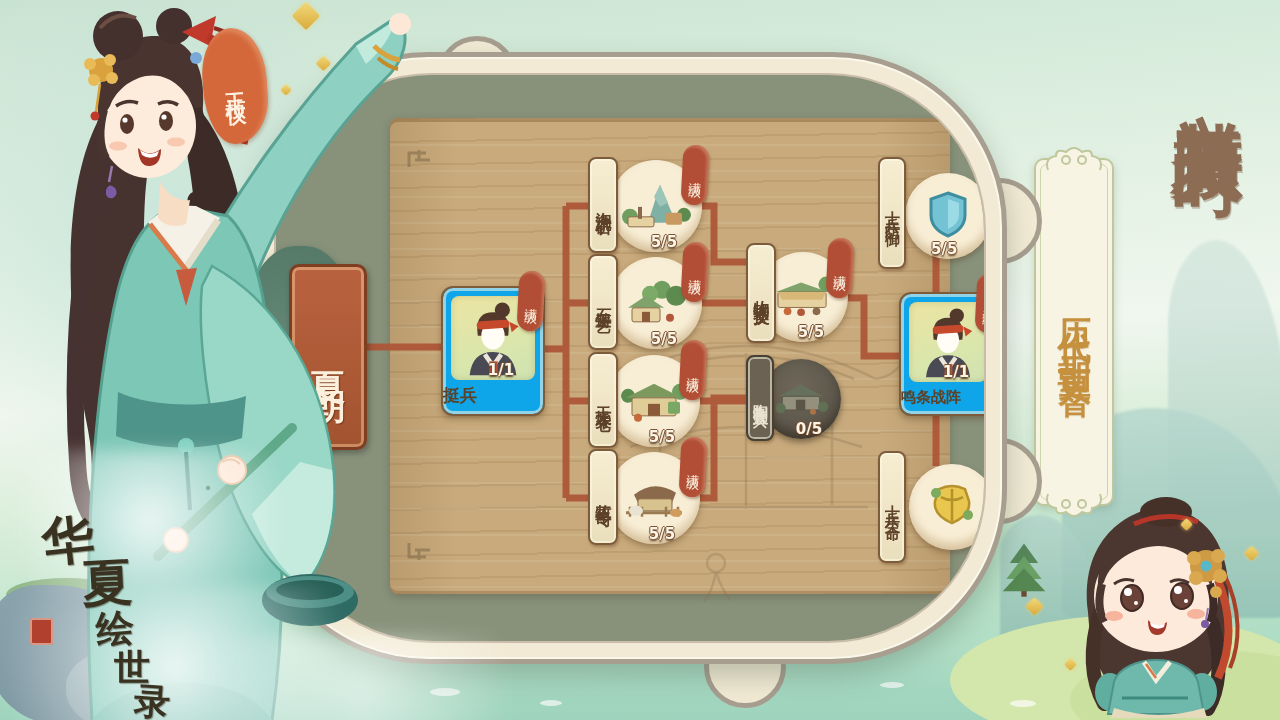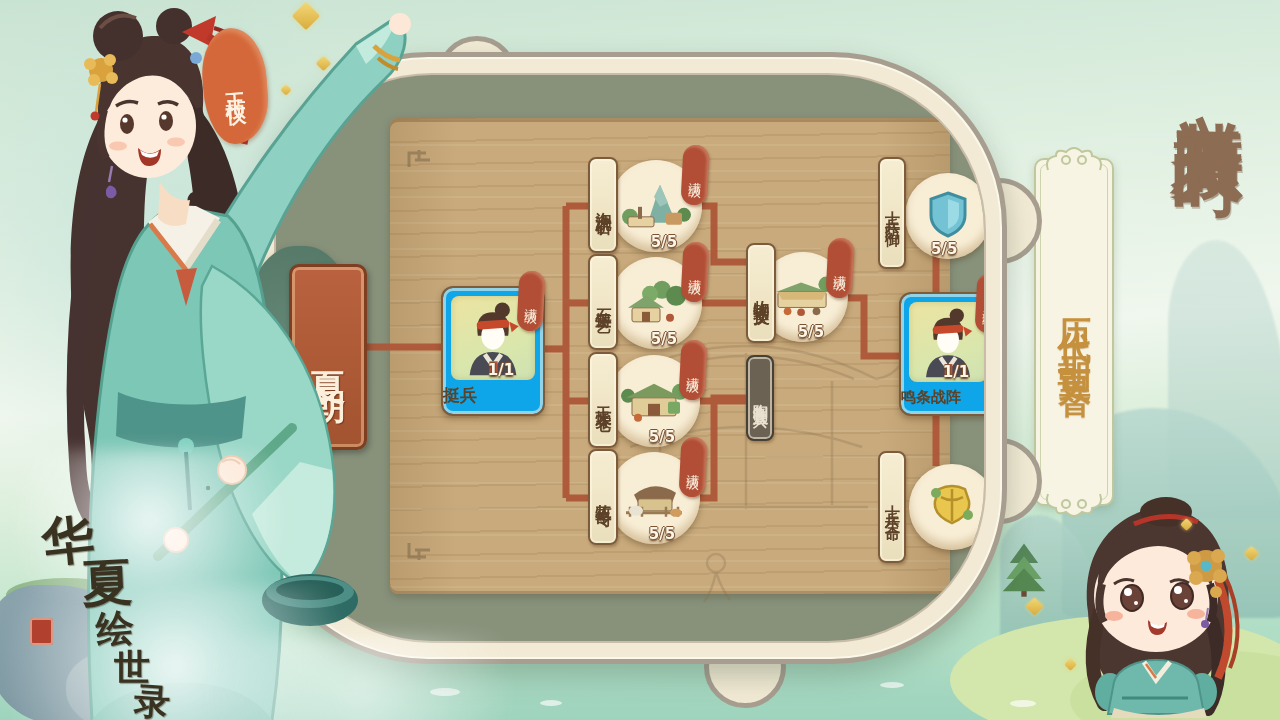--- a/index.html
+++ b/index.html
@@ -267,20 +267,31 @@
           <circle cx="50" cy="44" r="4" fill="#8a6a4a"></circle>
       </svg>
       <span class="lvl">5/5</span>
       </div>
     <div class="abs badge" style="left:551px;top:163px;">
       <span class="vtext">满级</span>
       </div>
 
     <div class="abs plq locked" style="left:470px;top:280px;width:28px;height:86px;">
       <span class="vtext" style="font-size:15px;">陶制炊具</span>
+      </div>
+    <div class="abs circ locked" style="left:485px;top:284px;width:80px;height:80px;">
+      <svg width="62" height="46" viewBox="0 0 72 54">
+        <path d="M10 26 L36 12 L62 26 Z" fill="#66705c"></path>
+        <rect x="14" y="26" width="44" height="16" rx="2" fill="#93907e" stroke="#55503f"></rect>
+        <rect x="30" y="30" width="11" height="12" fill="#5a5546"></rect>
+        <circle cx="12" cy="40" r="6" fill="#5f7054"></circle>
+          <circle cx="62" cy="38" r="6" fill="#5f7054"></circle>
+          <circle cx="50" cy="44" r="3.5" fill="#a8744a"></circle>
+      </svg>
+      <span class="lvl">0/5</span>
       </div>
 
     <div class="abs card" style="left:623px;top:217px;width:98px;height:124px;">
       <div class="cimg" style="height:80px;">
         <svg width="66" height="72" viewBox="0 0 60 64">
           <circle cx="38" cy="8" r="6.5" fill="#52392c"></circle>
           <path d="M17 30 Q14 10 30 10 Q46 10 43 30 Z" fill="#52392c"></path>
           <ellipse cx="30" cy="30" rx="10" ry="12" fill="#fffdf6"></ellipse>
           <rect x="16" y="17" width="28" height="7" rx="3.5" fill="#c7492c" transform="rotate(-4 30 20)"></rect>
           <path d="M44 18 l8 4 l-6 5 Z" fill="#c7492c"></path>

